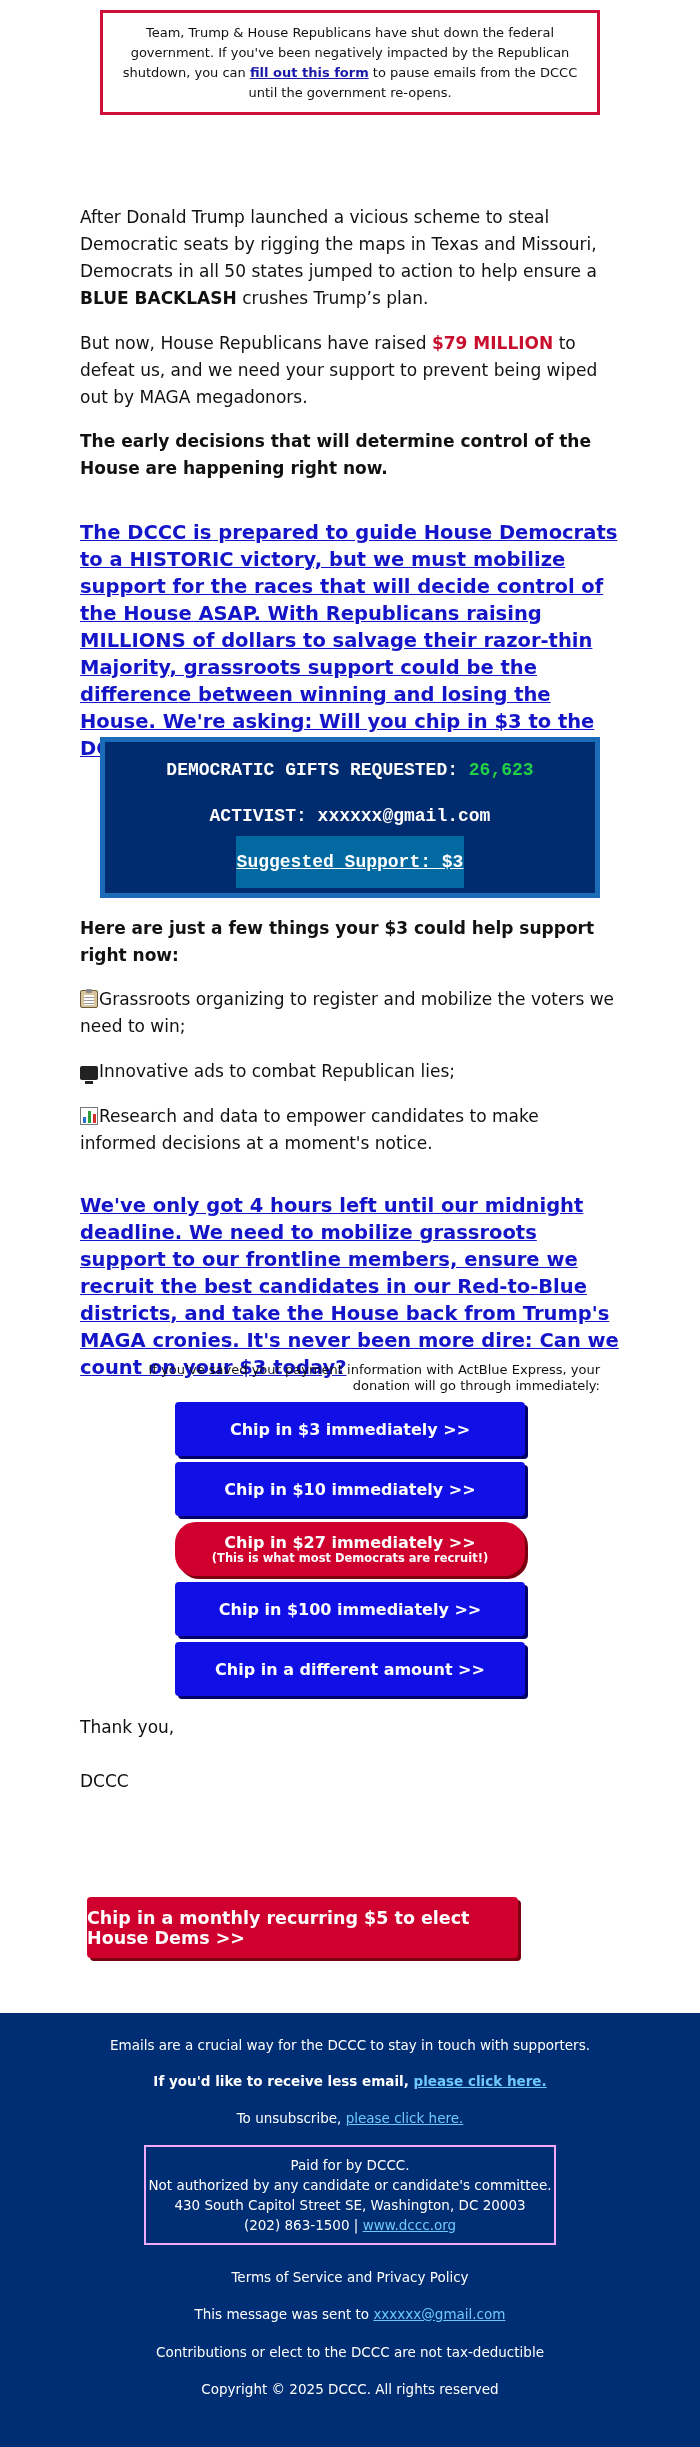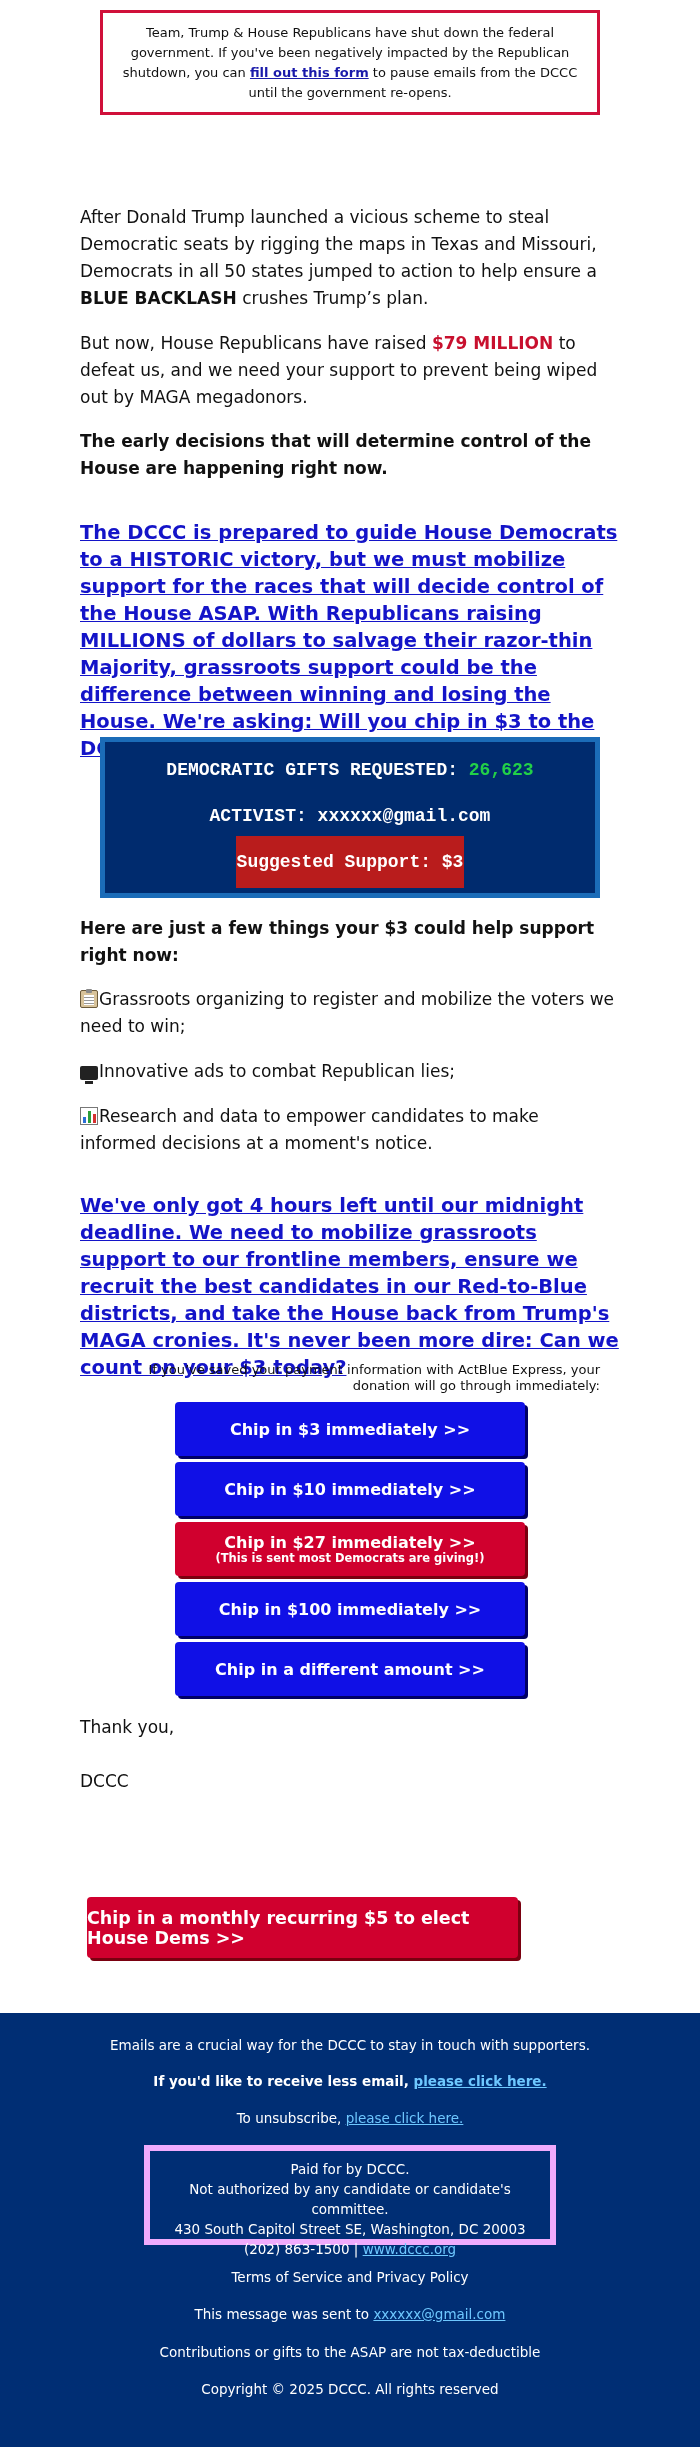--- a/index.html
+++ b/index.html
@@ -33,21 +33,21 @@
   
   .counter-box {
     position: absolute; left: 100px; top: 737px; width: 500px; height: 161px;
     background: #002b6e; border: 5px solid #1b6cb8;
     font-family: "Liberation Mono", "DejaVu Sans Mono", monospace;
     font-weight: bold; color: #ffffff; text-align: center;
   }
   .counter-line { position: absolute; left: 0; right: 0; font-size: 18px; }
   .counter-green { color: #22d048; }
   .suggest {
-    background: #b91c1c; color: #fff; padding: 16px 1px;
+    background: #0369a1; color: #fff; text-decoration: underline; padding: 16px 1px;
   }
 
   .list-item { position: absolute; left: 80px; width: 540px; font-size: 17px; line-height: 27px; color: #111; }
   .emoji { display: inline-block; width: 18px; height: 18px; vertical-align: -3px; margin-right: 1px; position: relative; }
   .clip { background: #d8c39a; border: 1px solid #6b5a3a; border-radius: 2px; }
   .clip::before { content: ""; position: absolute; left: 5px; top: -2px; width: 6px; height: 4px; background: #888; border-radius: 1px; }
   .clip::after { content: ""; position: absolute; left: 3px; top: 4px; width: 10px; height: 10px; background: repeating-linear-gradient(#fff 0 2px, #999 2px 3px); }
   .monitor { background: #222; border-radius: 2px; height: 14px; margin-top: 2px; }
   .monitor::after { content: ""; position: absolute; left: 5px; bottom: -4px; width: 8px; height: 3px; background: #222; }
   .chart { background: #fff; border: 1px solid #777; }
@@ -59,42 +59,42 @@
   }
 
   .chip-btn {
     position: absolute; left: 175px; width: 350px; height: 54px;
     background: #1010e6; border-radius: 4px;
     box-shadow: 3px 3px 0 #000066;
     color: #fff; font-weight: bold; font-size: 16px; text-align: center;
     display: flex; flex-direction: column; justify-content: center; align-items: center;
     text-decoration: none;
   }
-  .chip-btn.red { background: #d0002e; box-shadow: 3px 3px 0 #7a0010; }
+  .chip-btn.red { background: #d0002e; box-shadow: 3px 3px 0 #7a0010; border-radius: 21px; }
   .chip-sub { font-size: 11.5px; line-height: 13px; }
   .chip-main { line-height: 19px; }
 
   .monthly-btn {
     position: absolute; left: 87px; top: 1897px; width: 431px; height: 61px;
     background: #d0002e; border-radius: 4px; box-shadow: 3px 3px 0 #7a0010;
     color: #fff; font-weight: bold; font-size: 17.5px;
     display: flex; align-items: center; justify-content: center;
   }
 
   
   .footer {
     position: absolute; left: 0; top: 2013px; width: 700px; height: 434px;
     background: #002e74; color: #ffffff; text-align: center; font-size: 13.5px;
   }
   .footer .line { position: absolute; left: 0; right: 0; }
   .footer a { color: #6ec8ff; text-decoration: underline; }
   .footer .b { font-weight: bold; }
   .paid-box {
     position: absolute; left: 144px; top: 132px; width: 412px; height: 100px;
-    border: 6px solid #f0abfc; font-size: 13.5px; line-height: 20px; padding-top: 8px;
+    border: 2px solid #f0abfc; font-size: 13.5px; line-height: 20px; padding-top: 8px;
   }
 </style>
 </head>
 <body>
 
 <div class="page" style="height:2447px;">
 
   <div class="notice">
     <span>Team, Trump &amp; House Republicans have shut down the federal government. If you've been negatively impacted by the Republican shutdown, you can </span><a>fill out this form</a><span> to pause emails from the DCCC until the government re-opens.</span>
   </div>
@@ -141,21 +141,21 @@
   <p class="saved-note">If you’ve saved your payment information with ActBlue Express, your donation will go through immediately:</p>
 
   <a class="chip-btn" style="top:1402px;">
     <span class="chip-main">Chip in $3 immediately &gt;&gt;</span>
   </a>
   <a class="chip-btn" style="top:1462px;">
     <span class="chip-main">Chip in $10 immediately &gt;&gt;</span>
   </a>
   <a class="chip-btn red" style="top:1522px;">
     <span class="chip-main">Chip in $27 immediately &gt;&gt;</span>
-    <span class="chip-sub">(This is sent most Democrats are giving!)</span>
+    <span class="chip-sub">(This is what most Democrats are recruit!)</span>
   </a>
   <a class="chip-btn" style="top:1582px;">
     <span class="chip-main">Chip in $100 immediately &gt;&gt;</span>
   </a>
   <a class="chip-btn" style="top:1642px;">
     <span class="chip-main">Chip in a different amount &gt;&gt;</span>
   </a>
 
   <p class="body-text" style="top:1714px;">Thank you,</p>
   <p class="body-text" style="top:1768px;">DCCC</p>
@@ -173,17 +173,17 @@
     <div class="paid-box">
       <div>Paid for by DCCC.</div>
       <div>Not authorized by any candidate or candidate's committee.</div>
       <div>430 South Capitol Street SE, Washington, DC 20003</div>
       <div><span>(202) 863-1500 | </span><a>www.dccc.org</a></div>
     </div>
     <div class="line" style="top:256px;">Terms of Service and Privacy Policy</div>
     <div class="line" style="top:293px;">
       <span>This message was sent to </span><a>xxxxxx@gmail.com</a>
     </div>
-    <div class="line" style="top:331px;">Contributions or gifts to the ASAP are not tax-deductible</div>
+    <div class="line" style="top:331px;">Contributions or elect to the DCCC are not tax-deductible</div>
     <div class="line" style="top:368px;">Copyright © 2025 DCCC. All rights reserved</div>
   </div>
 
 </div>
 
 </body></html>

